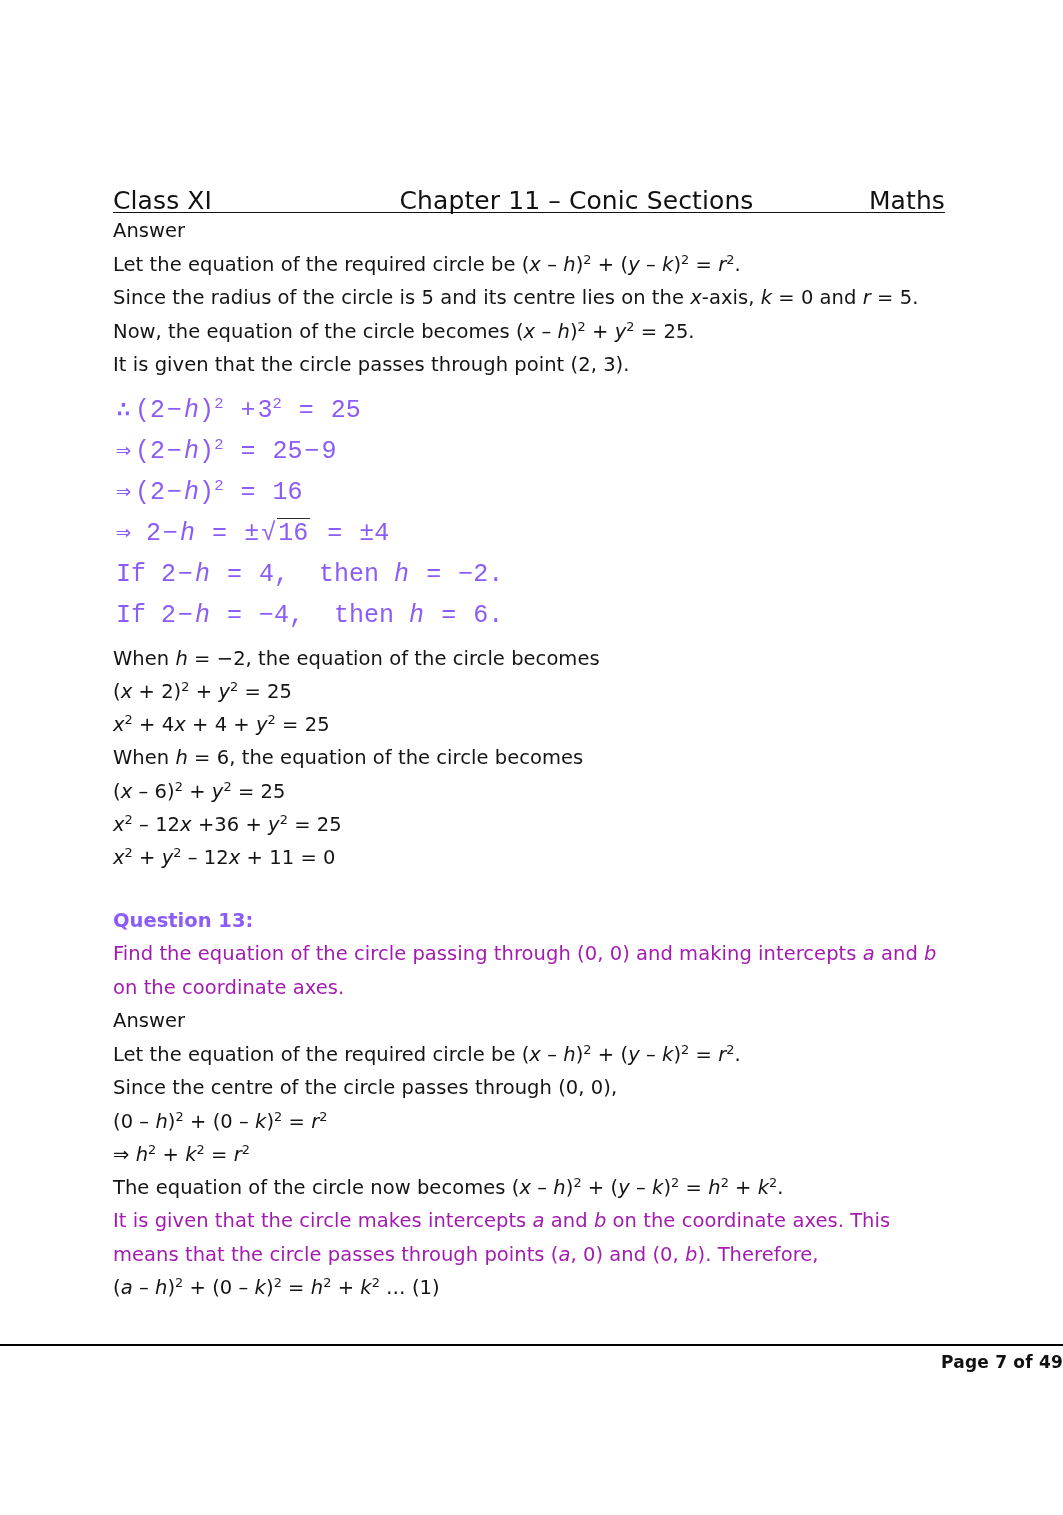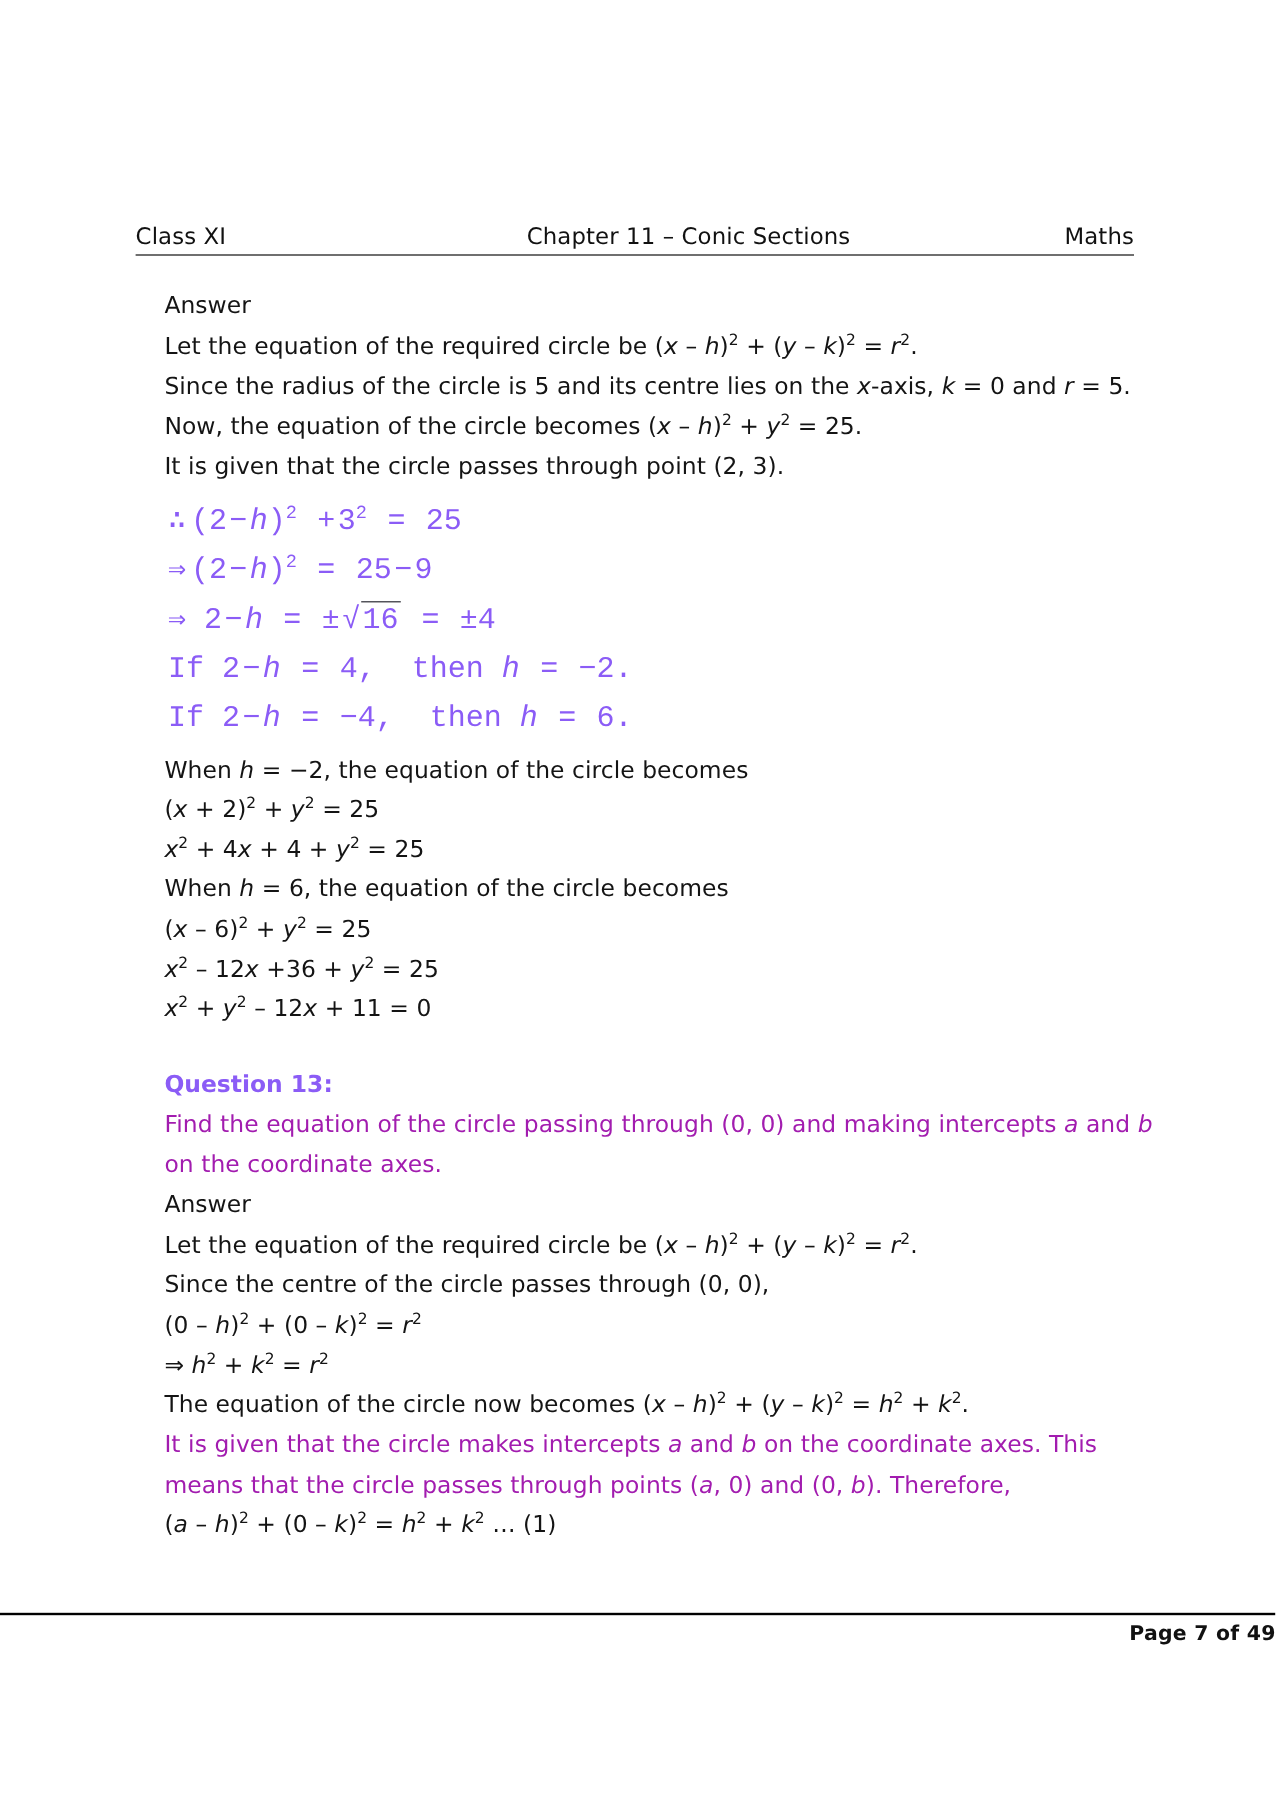--- a/index.html
+++ b/index.html
@@ -19,43 +19,42 @@
 
   
   .header {
     position: absolute;
     left: 113px;
     top: 186px;
     width: 832px;
     display: flex;
     align-items: flex-end;
     justify-content: space-between;
-    font-size: 19px;
+    font-size: 25px;
     letter-spacing: 0.1px;
   }
   .header .h-left   { white-space: nowrap; }
   .header .h-center { white-space: nowrap; margin-left: 72px; }
   .header .h-right  { white-space: nowrap; }
 
   .header-rule {
     position: absolute;
     left: 113px;
     top: 212px;
     width: 832px;
     height: 0;
     border-top: 1.6px solid #111111;
   }
 
   
   .content {
     position: absolute;
     left: 113px;
-    top: 238px;
+    top: 214px;
     width: 835px;
-    margin-left: 24px;
   }
 
   p.line {
     margin: 0;
     font-size: 19.5px;
     line-height: 33.5px;
     color: #141414;
     letter-spacing: 0.05px;
     white-space: pre-wrap;
   }
@@ -154,20 +153,21 @@
 
     <p class="line">Since the radius of the circle is 5 and its centre lies on the <i>x</i>-axis, <i>k</i> = 0 and <i>r</i> = 5.</p>
 
     <p class="line">Now, the equation of the circle becomes (<i>x</i> – <i>h</i>)<sup>2</sup> + <i>y</i><sup>2</sup> = 25.</p>
 
     <p class="line">It is given that the circle passes through point (2, 3).</p>
 
     <div class="mathblock">
       <p class="meq">∴<span class="op"></span>(2<span class="op">−</span><span class="v">h</span>)<sup>2</sup> <span class="op">+</span>3<sup>2</sup> <span class="op">=</span> 25</p>
       <p class="meq">⇒<span class="op"></span>(2<span class="op">−</span><span class="v">h</span>)<sup>2</sup> <span class="op">=</span> 25<span class="op">−</span>9</p>
+      <p class="meq">⇒<span class="op"></span>(2<span class="op">−</span><span class="v">h</span>)<sup>2</sup> <span class="op">=</span> 16</p>
       <p class="meq">⇒ 2<span class="op">−</span><span class="v">h</span> <span class="op">=</span> ±<span class="sqrt">√<span class="radicand">16</span></span> <span class="op">=</span> ±4</p>
       <p class="meq">If 2<span class="op">−</span><span class="v">h</span> <span class="op">=</span> 4, &nbsp;then <span class="v">h</span> <span class="op">=</span> −2.</p>
       <p class="meq">If 2<span class="op">−</span><span class="v">h</span> <span class="op">=</span> −4, &nbsp;then <span class="v">h</span> <span class="op">=</span> 6.</p>
     </div>
 
     <p class="line">When <i>h</i> = −2, the equation of the circle becomes</p>
 
     <p class="line tight">(<i>x</i> + 2)<sup>2</sup> + <i>y</i><sup>2</sup> = 25</p>
     <p class="line tight"><i>x</i><sup>2</sup> + 4<i>x</i> + 4 + <i>y</i><sup>2</sup> = 25</p>
 

